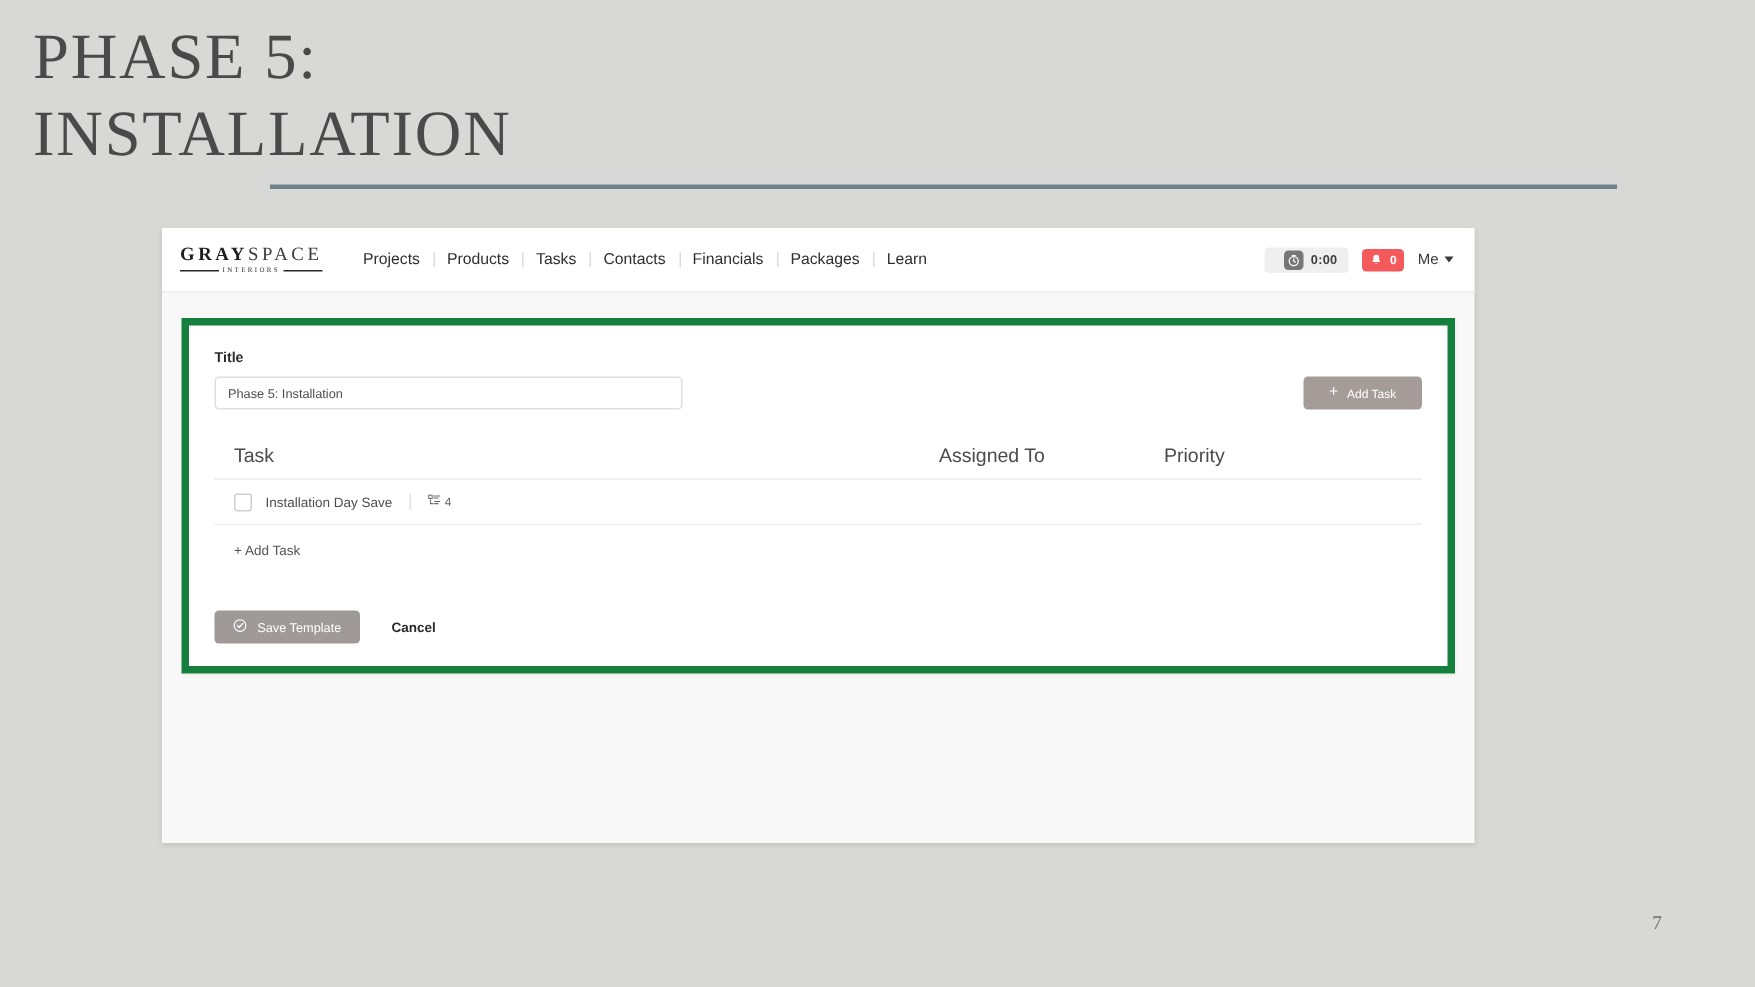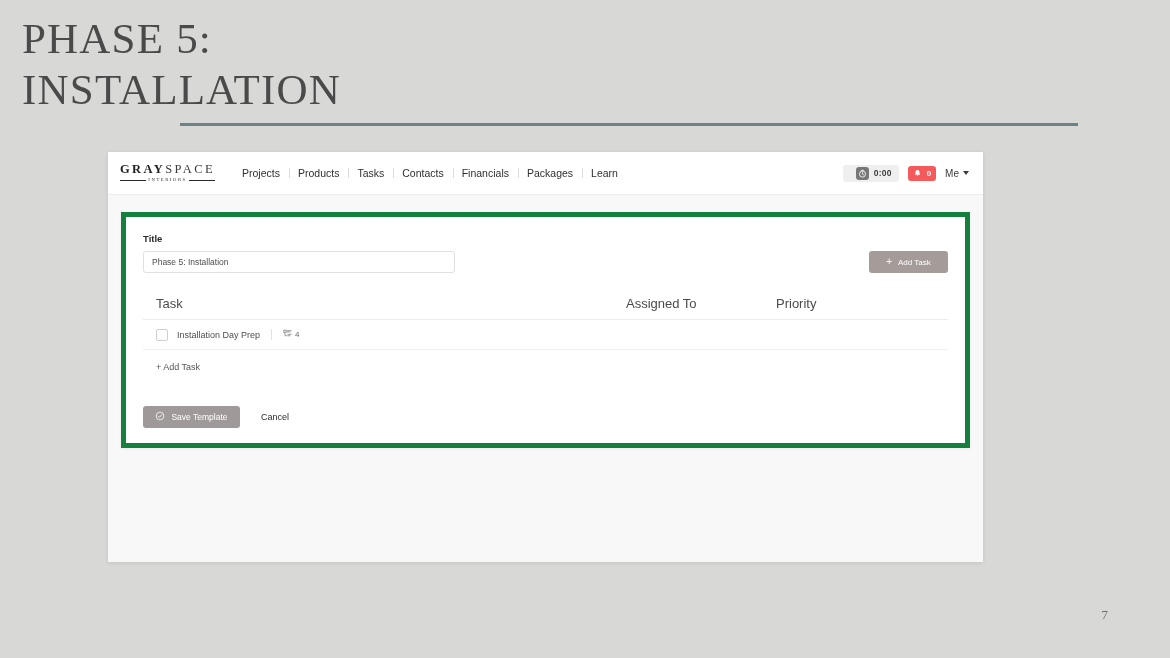--- a/index.html
+++ b/index.html
@@ -337,21 +337,21 @@
     background: #9f9a99;
     border: none;
     border-radius: 3px;
     color: #ffffff;
     font-size: 8.5px;
     cursor: pointer;
     font-family: "Liberation Sans", sans-serif;
   }
   .btn-cancel {
     font-size: 9px;
-    font-weight: 400;
+    font-weight: 700;
     color: #2b2b2b;
     cursor: pointer;
     background: none;
     border: none;
     font-family: "Liberation Sans", sans-serif;
   }
 </style>
 </head>
 <body>
 
@@ -432,21 +432,21 @@
     <div class="table">
       <div class="thead">
         <div class="th th-task">Task</div>
         <div class="th th-assigned">Assigned To</div>
         <div class="th th-priority">Priority</div>
       </div>
 
       <div class="trow">
         <div class="td-task">
           <span class="checkbox"></span>
-          <span class="task-name">Installation Day Prep</span>
+          <span class="task-name">Installation Day Save</span>
           <span class="cell-sep"></span>
           <span class="subtask-chip">
             <span>
               <svg width="9" height="9" viewBox="0 0 16 16" aria-hidden="true">
                 <rect x="1.5" y="2" width="4" height="4" fill="none" stroke="#6a6a6a" stroke-width="1.2"></rect>
                 <path d="M7.5 3 H14.5 M7.5 5.2 H12.5" stroke="#6a6a6a" stroke-width="1.2" stroke-linecap="round"></path>
                 <path d="M3.5 7 V12 H7" fill="none" stroke="#6a6a6a" stroke-width="1.2"></path>
                 <path d="M8.5 9.4 H14.5 M8.5 12 H12.5" stroke="#6a6a6a" stroke-width="1.2" stroke-linecap="round"></path>
               </svg>
             </span>

